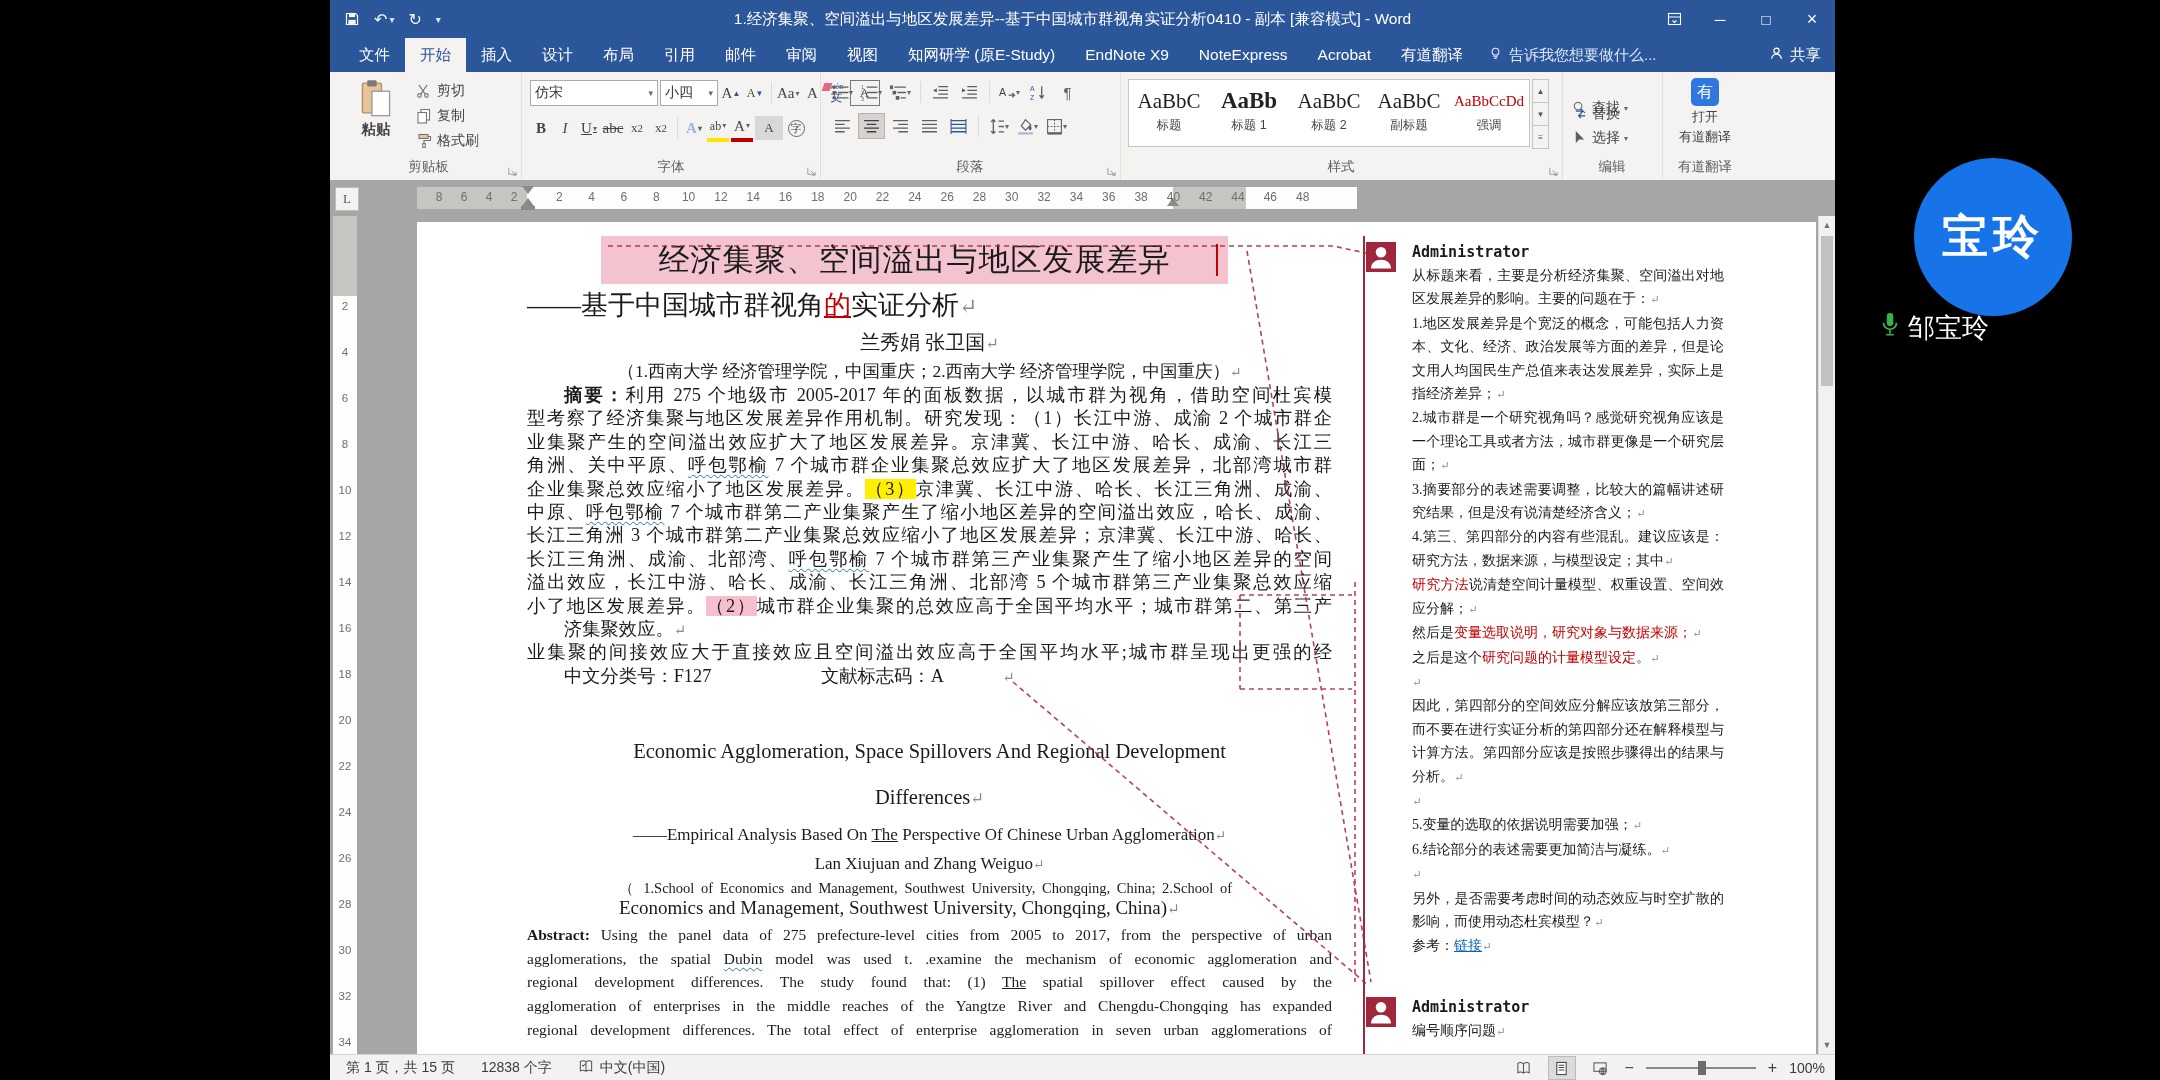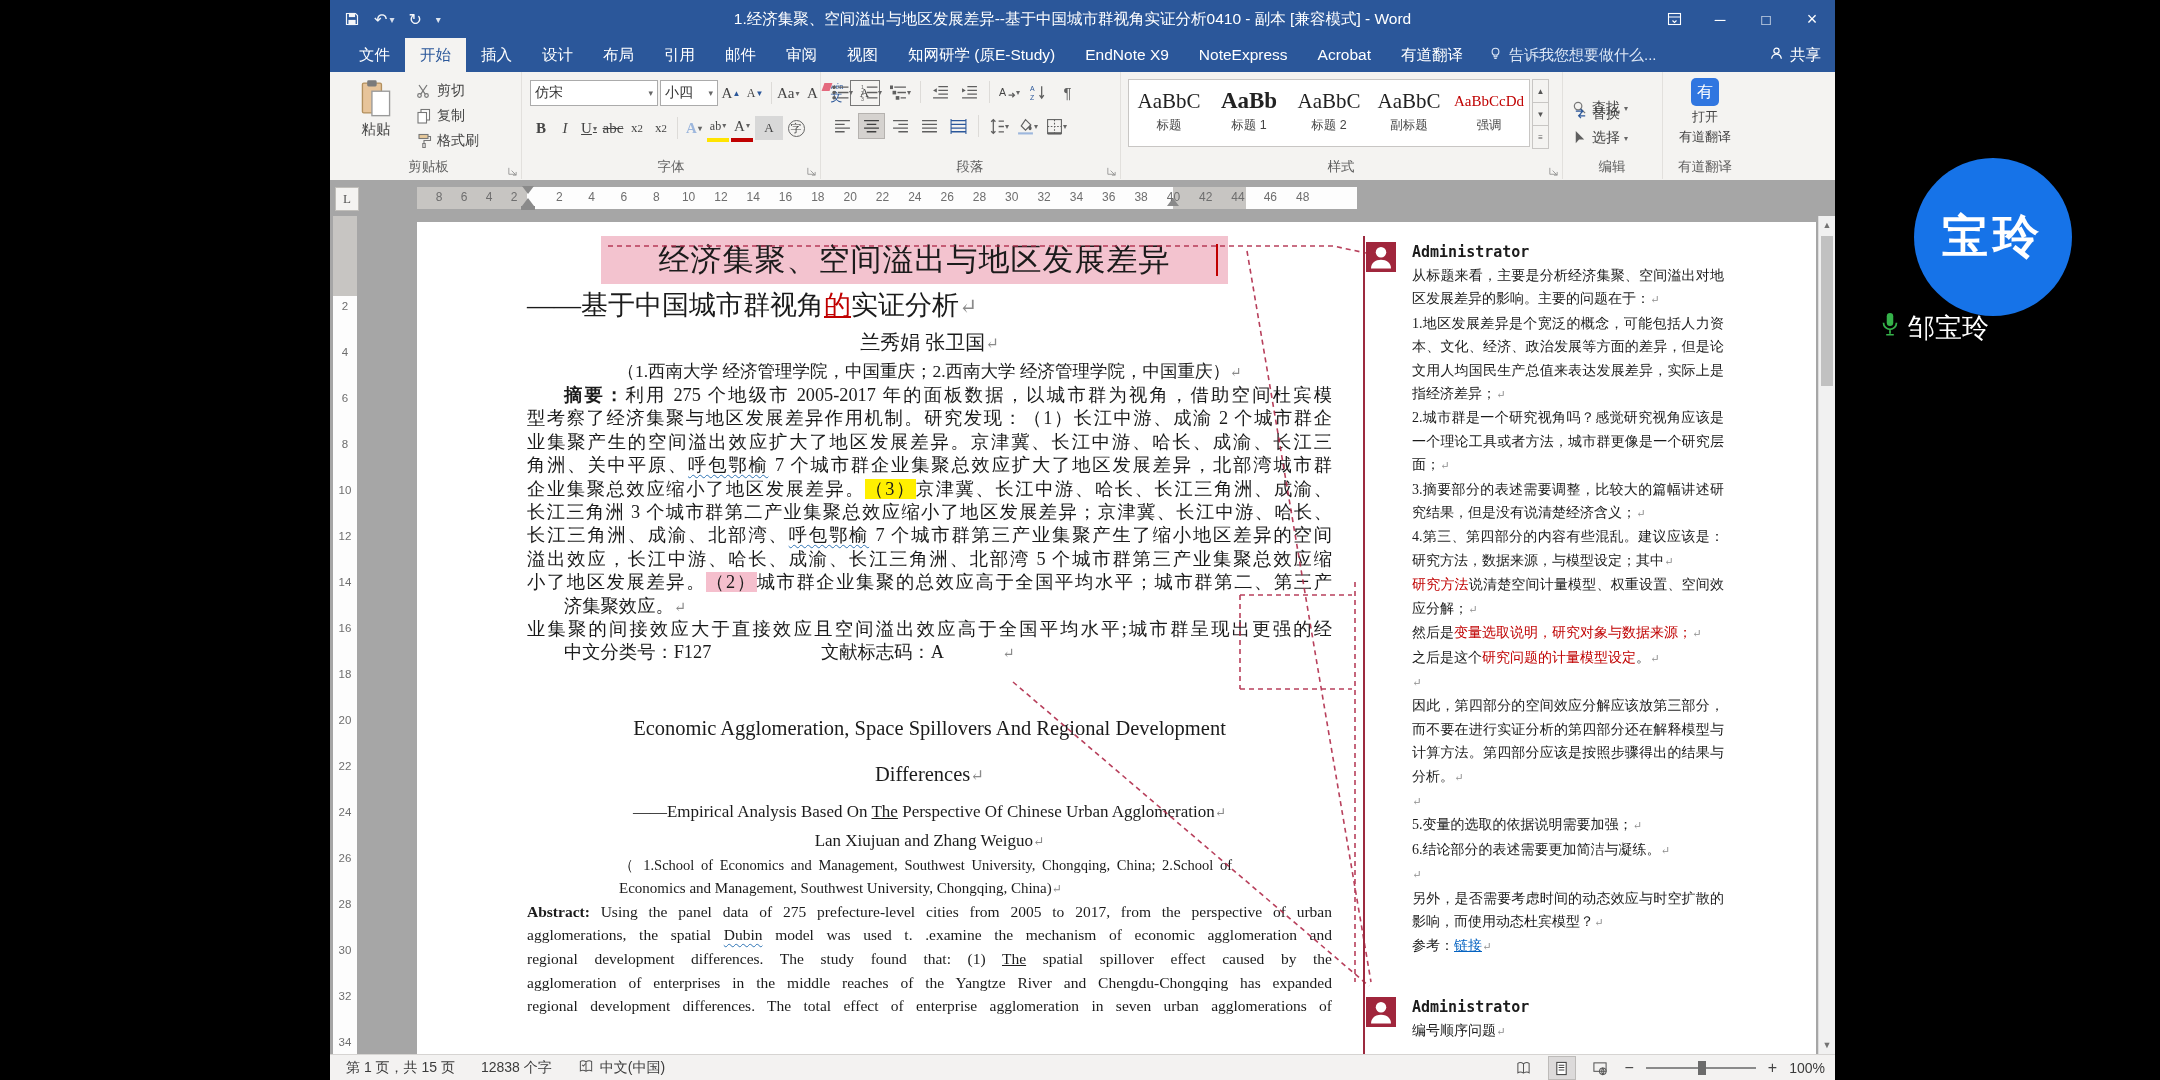--- a/index.html
+++ b/index.html
@@ -95,21 +95,21 @@
   .l-doc-authors{height:32px;line-height:32px;font-size:20px;text-align:center;}
   .l-doc-affil{height:26px;line-height:26px;font-size:17.5px;text-align:center;}
   .l-zh{height:23.4px;line-height:23.4px;font-size:18.3px;text-align:justify;text-align-last:justify;}
   .l-zh-first{padding-left:37px;}
   .l-zh-end,.l-kw{height:23.4px;line-height:23.4px;font-size:18.3px;padding-left:37px;}
   .l-gap{height:40px;}
   .l-en-title{height:46px;line-height:46px;font-size:20.5px;text-align:center;}
   .l-en-dash{height:30px;line-height:30px;font-size:17px;text-align:center;}
   .l-en-authors{height:27px;line-height:27px;font-size:17px;text-align:center;}
   .l-en-affil{height:23px;line-height:23px;font-size:14.5px;margin:0 100px 0 92px;text-align:justify;text-align-last:justify;}
-  .l-en-affil2{height:23px;line-height:23px;font-size:15px;margin:0 100px 0 92px;}
+  .l-en-affil2{height:23px;line-height:15px;font-size:19px;margin:0 100px 0 92px;}
   .l-en-abs{height:23.7px;line-height:23.7px;font-size:15.5px;text-align:justify;text-align-last:justify;}
   .b{font-weight:bold;}
   .u{text-decoration:underline;}
   .red{color:#c00000;}
   .redu{color:#c00000;text-decoration:underline;}
   .link{color:#0563c1;text-decoration:underline;}
   .wavy{text-decoration:underline;text-decoration-style:wavy;text-decoration-color:#2e74b5;text-underline-offset:3px;text-decoration-thickness:1px;}
   .pil{color:#8a8a8a;font-size:.8em;}
   .hl-yellow{background:#ffef00;}
   .hl-pink{background:#f5bfcd;}
@@ -217,21 +217,21 @@
               <path d="M2.8 13.6c.5-3.3 2.8-4.8 5.2-4.8s4.7 1.5 5.2 4.8"></path>
             </svg>
         </span>
         <span>共享</span>
       </div>
     </div>
 
     <div class="ribbon">
 
       <div class="grp" style="left:6px;width:185px;">
-        <div class="bigbtn" style="left:12px;top:7px;width:56px;">
+        <div class="bigbtn" style="left:12px;top:7px;width:56px;font-weight:bold;">
           <span style="width:30px;height:38px;">
             <svg width="30" height="38" viewBox="0 0 22 28" fill="none" stroke-width="1">
                 <rect x="1" y="3" width="14" height="22" rx="1" fill="#e7c49a" stroke="#b3905e"></rect>
                 <rect x="4.5" y="1" width="7" height="4.5" rx="1" fill="#7b7b7b"></rect>
                 <rect x="8" y="9" width="13" height="18" fill="#fff" stroke="#9a9a9a"></rect>
               </svg>
           </span>
           <span>粘贴</span>
         </div>
         <div class="smallrow" style="left:80px;top:10px;">
@@ -559,20 +559,21 @@
         <div class="content" id="doccontent">
             <div class="dline l-doc-title"><span class="">经济集聚、空间溢出与地区发展差异</span></div>
             <div class="dline l-doc-subtitle"><span class="">——基于中国城市群视角</span><span class="redu">的</span><span class="">实证分析</span><span class="pil">↵</span></div>
             <div class="dline l-doc-authors"><span class="">兰秀娟 张卫国</span><span class="pil">↵</span></div>
             <div class="dline l-doc-affil"><span class="">（1.西南大学 经济管理学院，中国重庆；2.西南大学 经济管理学院，中国重庆）</span><span class="pil">↵</span></div>
             <div class="dline l-zh l-zh-first"><span class="b">摘要：</span><span class="">利用 275 个地级市 2005-2017 年的面板数据，以城市群为视角，借助空间杜宾模</span></div>
             <div class="dline l-zh"><span class="">型考察了经济集聚与地区发展差异作用机制。研究发现：（1）长江中游、成渝 2 个城市群企</span></div>
             <div class="dline l-zh"><span class="">业集聚产生的空间溢出效应扩大了地区发展差异。京津冀、长江中游、哈长、成渝、长江三</span></div>
             <div class="dline l-zh"><span class="">角洲、关中平原、</span><span class="wavy">呼包鄂榆</span><span class=""> 7 个城市群企业集聚总效应扩大了地区发展差异，北部湾城市群</span></div>
             <div class="dline l-zh"><span class="">企业集聚总效应缩小了地区发展差异。</span><span class="hl-yellow">（3）</span><span class="">京津冀、长江中游、哈长、长江三角洲、成渝、</span></div>
+            <div class="dline l-zh"><span class="">中原、</span><span class="wavy">呼包鄂榆</span><span class=""> 7 个城市群第二产业集聚产生了缩小地区差异的空间溢出效应，哈长、成渝、</span></div>
             <div class="dline l-zh"><span class="">长江三角洲 3 个城市群第二产业集聚总效应缩小了地区发展差异；京津冀、长江中游、哈长、</span></div>
             <div class="dline l-zh"><span class="">长江三角洲、成渝、北部湾、</span><span class="wavy">呼包鄂榆</span><span class=""> 7 个城市群第三产业集聚产生了缩小地区差异的空间</span></div>
             <div class="dline l-zh"><span class="">溢出效应，长江中游、哈长、成渝、长江三角洲、北部湾 5 个城市群第三产业集聚总效应缩</span></div>
             <div class="dline l-zh"><span class="">小了地区发展差异。</span><span class="hl-pink">（2）</span><span class="">城市群企业集聚的总效应高于全国平均水平；城市群第二、第三产</span></div>
             <div class="dline l-zh-end"><span class="">济集聚效应。</span><span class="pil">↵</span></div>
             <div class="dline l-zh"><span class="">业集聚的间接效应大于直接效应且空间溢出效应高于全国平均水平;城市群呈现出更强的经</span></div>
             <div class="dline l-kw"><span class="">中文分类号：F127　　　　　　文献标志码：A</span><span class="pil">　　　　↵</span></div>
             <div class="dline l-gap"></div>
             <div class="dline l-en-title"><span class="">Economic Agglomeration, Space Spillovers And Regional Development</span></div>
             <div class="dline l-en-title"><span class="">Differences</span><span class="pil">↵</span></div>

